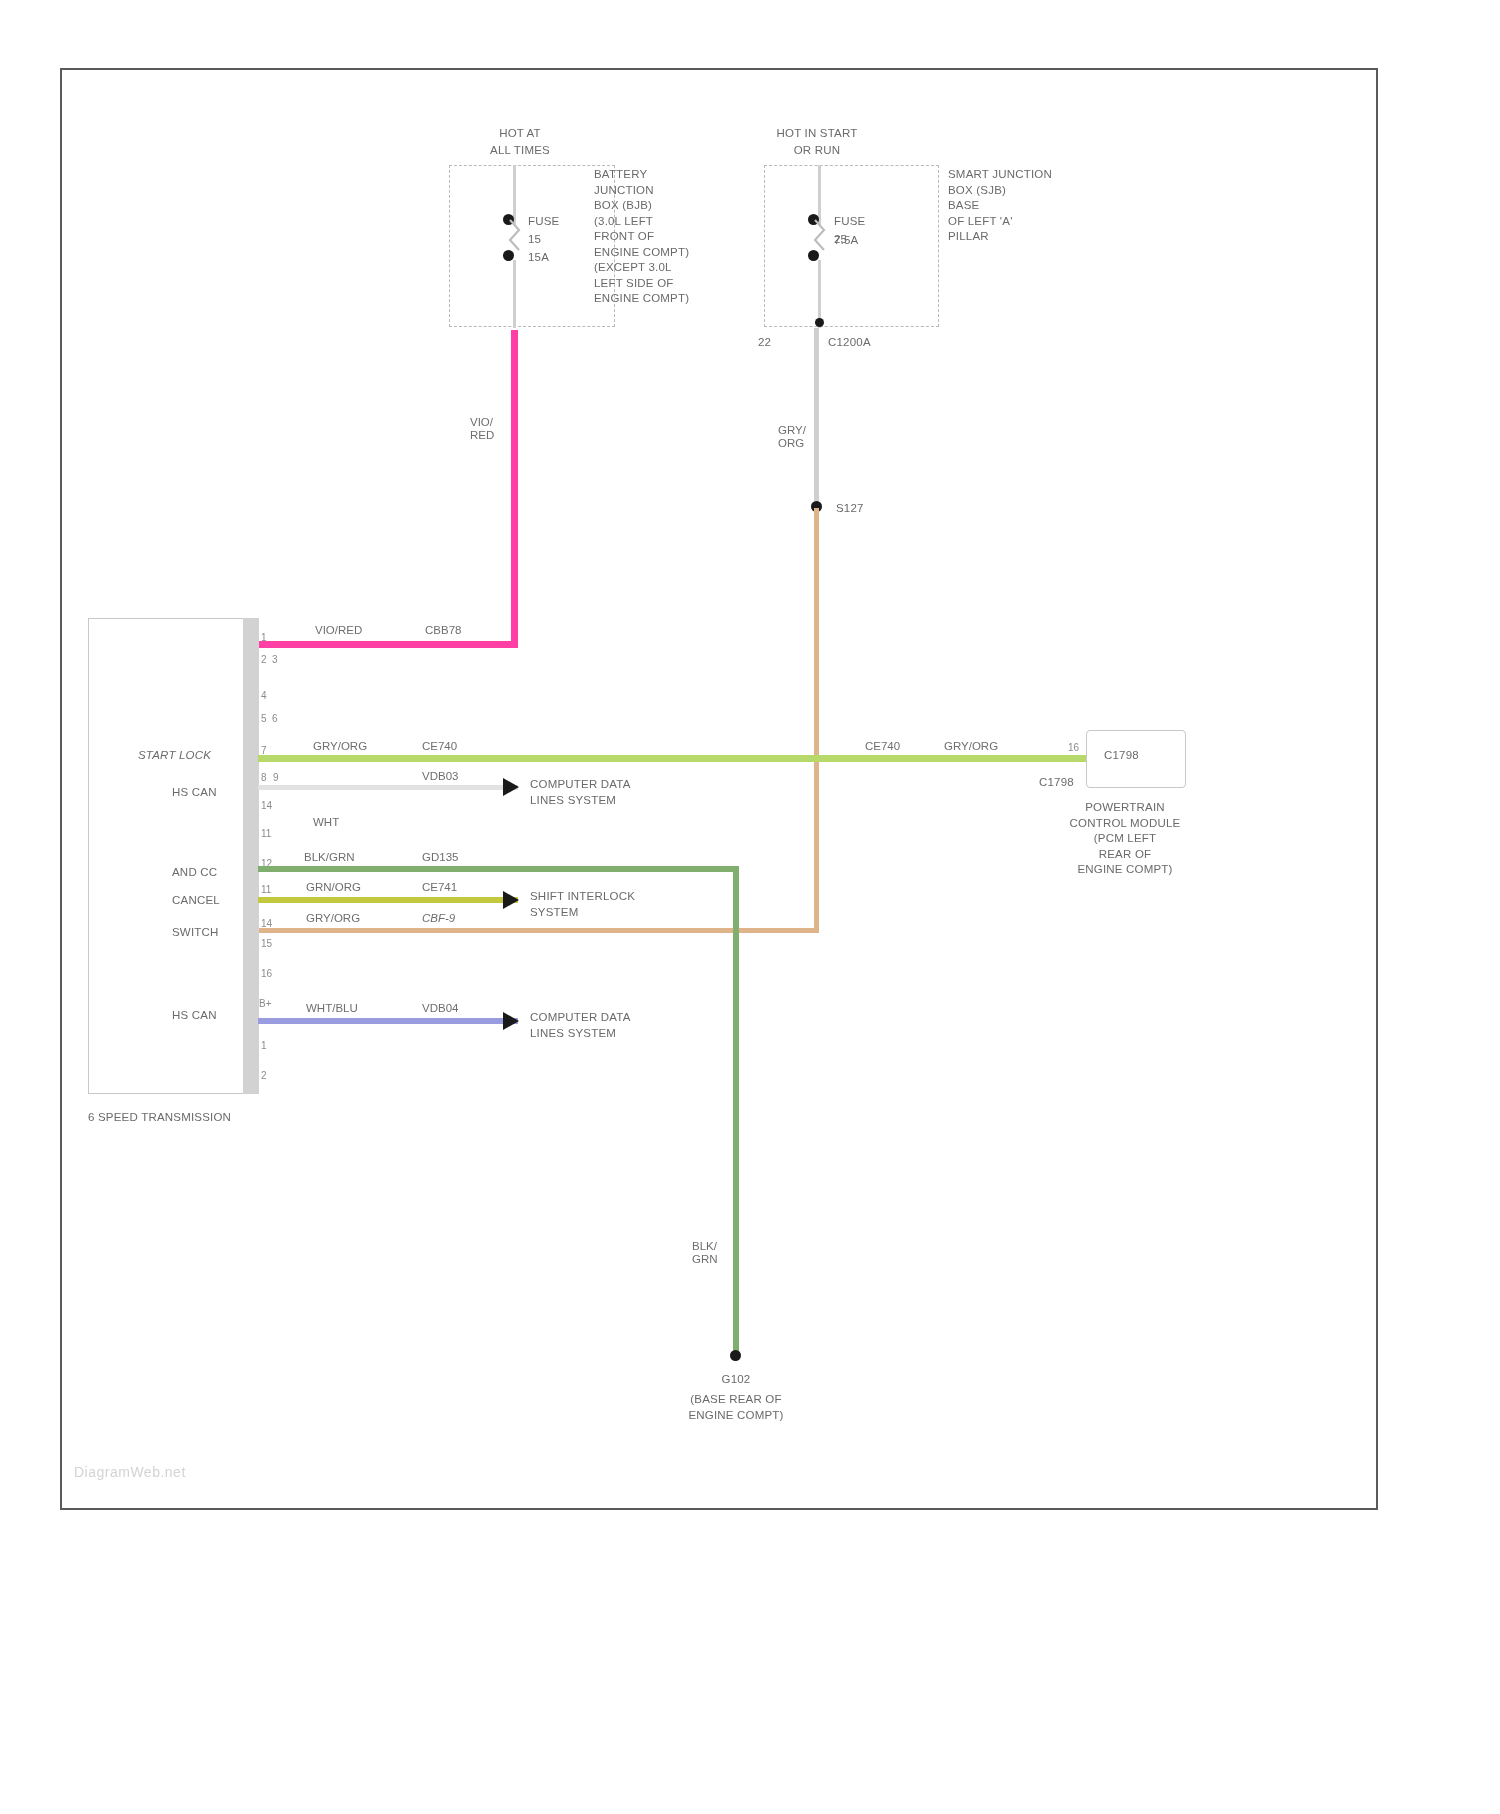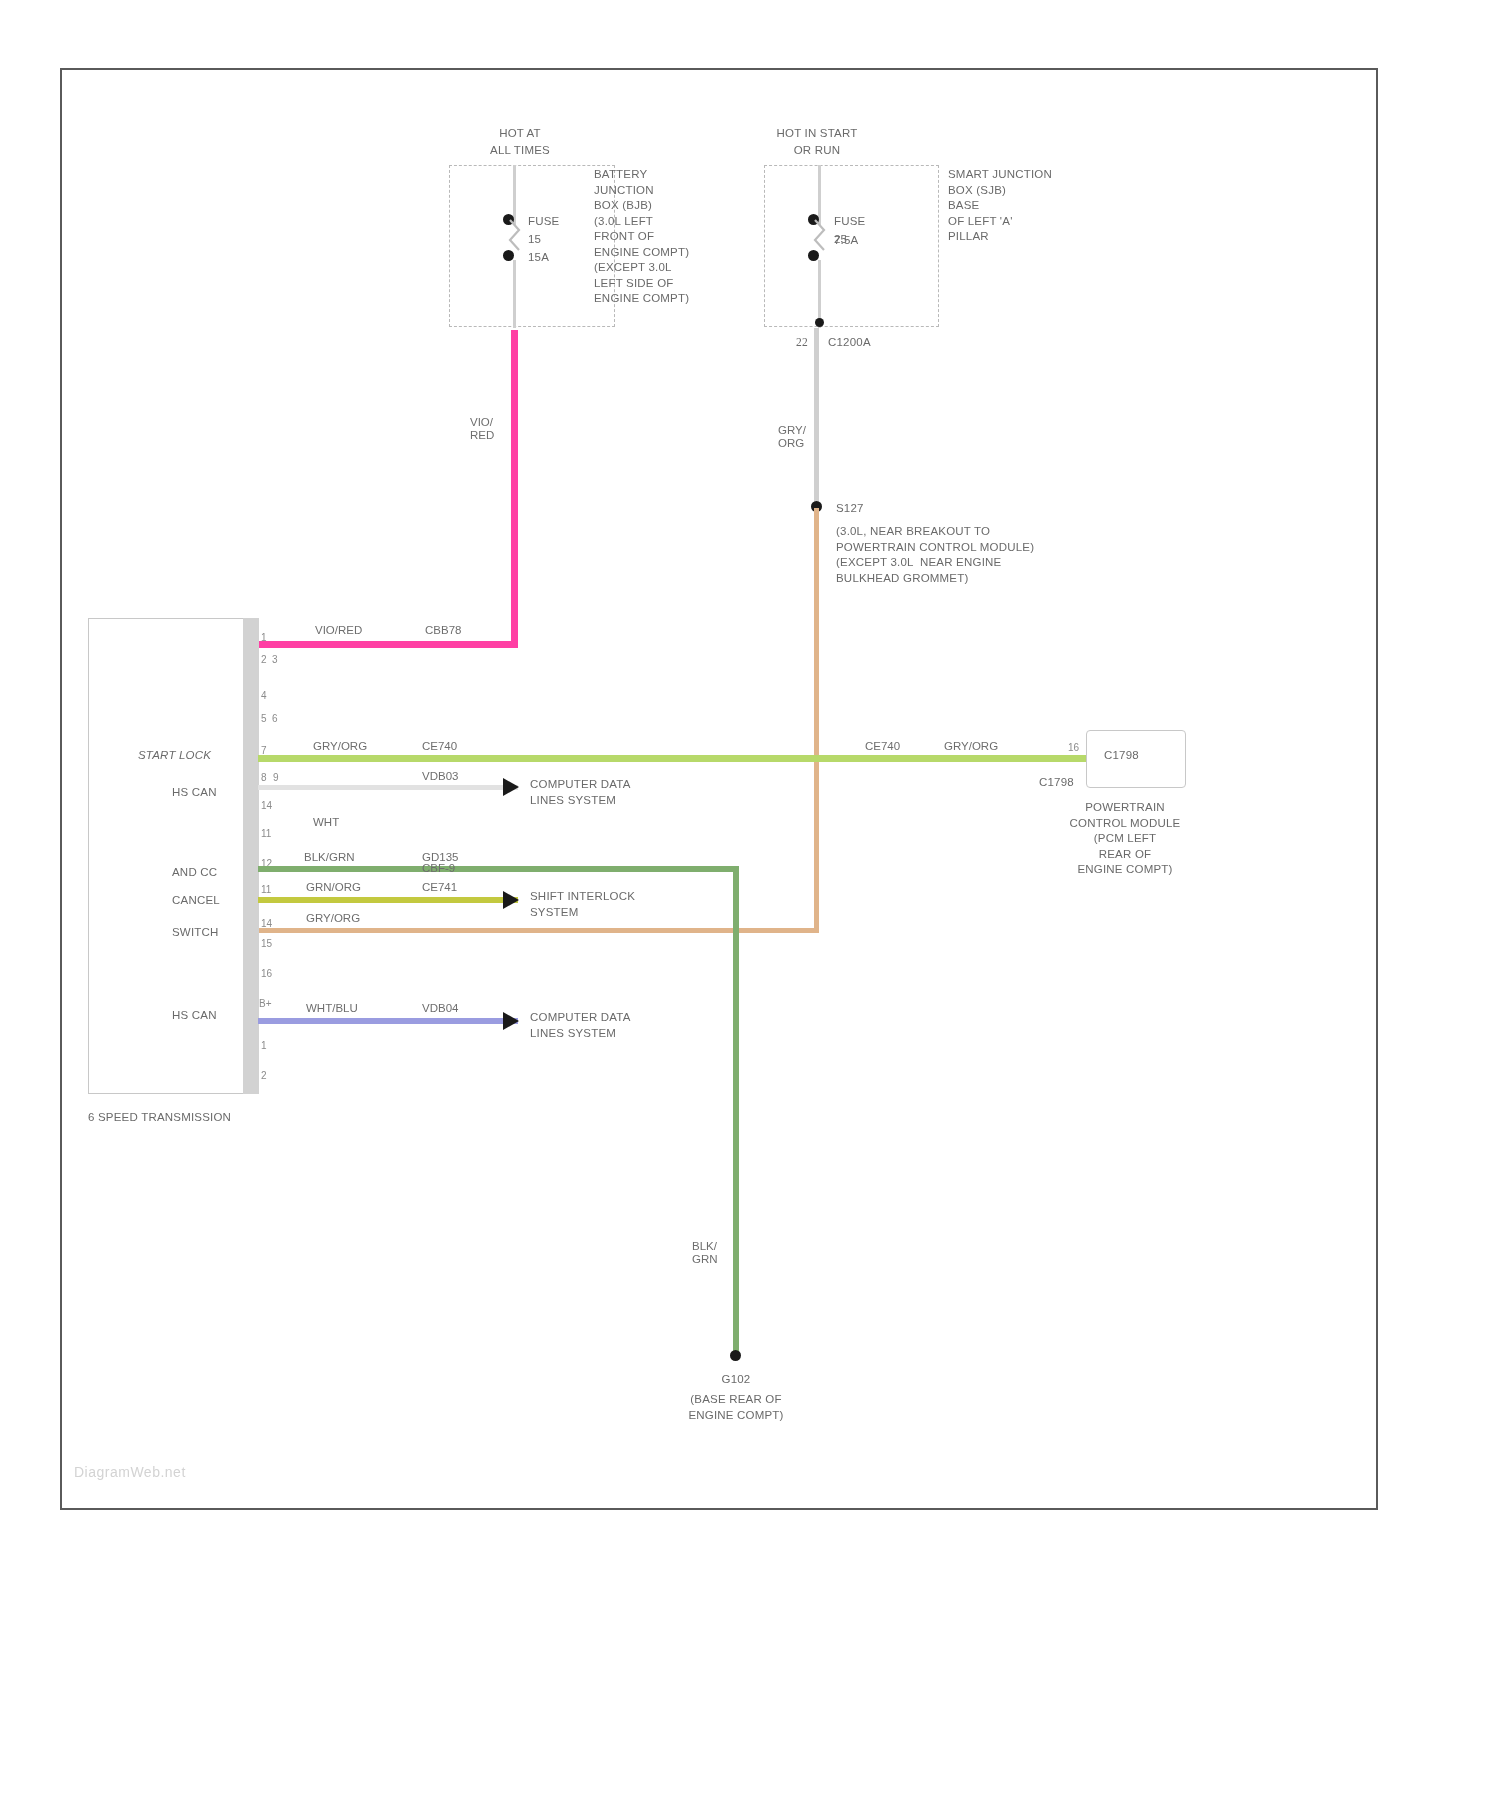--- a/index.html
+++ b/index.html
@@ -141,41 +141,37 @@
   <div class="lbl" style="left:834px;top:232px;">25</div>
   <div class="lbl" style="left:834px;top:233px;">7.5A</div>
 
   <div class="lbl" style="left:948px;top:167px;">SMART JUNCTION
 BOX (SJB)
 BASE
 OF LEFT 'A'
 PILLAR</div>
 
   <div class="dot sm" style="left:815px;top:318px;"></div>
-  <div class="lbl" style="left:796px;top:335px;font-family:Liberation Serif, serif;">22</div>
+  <div class="lbl" style="left:758px;top:335px;">22</div>
   <div class="lbl" style="left:828px;top:335px;">C1200A</div>
 
   <div class="w" style="left:511px;top:330px;width:7px;height:318px;background:#ff3fa4;"></div>
   <div class="w" style="left:258px;top:641px;width:260px;height:7px;background:#ff3fa4;"></div>
 
   <div class="wirelbl" style="left:315px;top:624px;">VIO/RED</div>
   <div class="wirelbl" style="left:425px;top:624px;">CBB78</div>
   <div class="wirelbl" style="left:470px;top:416px;">VIO/
 RED</div>
 
   <div class="w" style="left:814px;top:328px;width:5px;height:180px;background:#cfcfcf;"></div>
   <div class="wirelbl" style="left:778px;top:424px;">GRY/
 ORG</div>
 
   <div class="dot" style="left:811px;top:501px;"></div>
   <div class="lbl" style="left:836px;top:501px;">S127</div>
-  <div class="lbl" style="left:836px;top:524px;">(3.0L, NEAR BREAKOUT TO
-POWERTRAIN CONTROL MODULE)
-(EXCEPT 3.0L  NEAR ENGINE
-BULKHEAD GROMMET)</div>
 
   <div class="w" style="left:814px;top:508px;width:5px;height:425px;background:#e0b48a;"></div>
   <div class="w" style="left:258px;top:928px;width:560px;height:5px;background:#e0b48a;"></div>
 
   <div class="modbox" style="left:88px;top:618px;width:163px;height:476px;"></div>
   <div class="connstrip" style="left:243px;top:618px;width:16px;height:476px;"></div>
 
   <div class="pin" style="left:261px;top:632px;">1</div>
   <div class="pin" style="left:261px;top:654px;">2</div>
   <div class="pin" style="left:272px;top:654px;">3</div>
@@ -241,21 +237,21 @@
 ENGINE COMPT)</div>
 
   <div class="w" style="left:258px;top:897px;width:260px;height:6px;background:#c3c93f;"></div>
   <div class="wirelbl" style="left:306px;top:881px;">GRN/ORG</div>
   <div class="wirelbl" style="left:422px;top:881px;">CE741</div>
   <div class="arrow" style="left:503px;top:891px;"></div>
   <div class="lbl" style="left:530px;top:889px;">SHIFT INTERLOCK
 SYSTEM</div>
 
   <div class="wirelbl" style="left:306px;top:912px;">GRY/ORG</div>
-  <div class="wirelbl" style="left:422px;top:862px;">CBF-9</div>
+  <div class="wirelbl" style="left:422px;top:912px;font-style:italic;">CBF-9</div>
 
   <div class="w" style="left:258px;top:1018px;width:260px;height:6px;background:#9a9ce0;"></div>
   <div class="wirelbl" style="left:306px;top:1002px;">WHT/BLU</div>
   <div class="wirelbl" style="left:422px;top:1002px;">VDB04</div>
   <div class="arrow" style="left:503px;top:1012px;"></div>
   <div class="lbl" style="left:530px;top:1010px;">COMPUTER DATA
 LINES SYSTEM</div>
 
   <div id="watermark">DiagramWeb.net</div>
 

